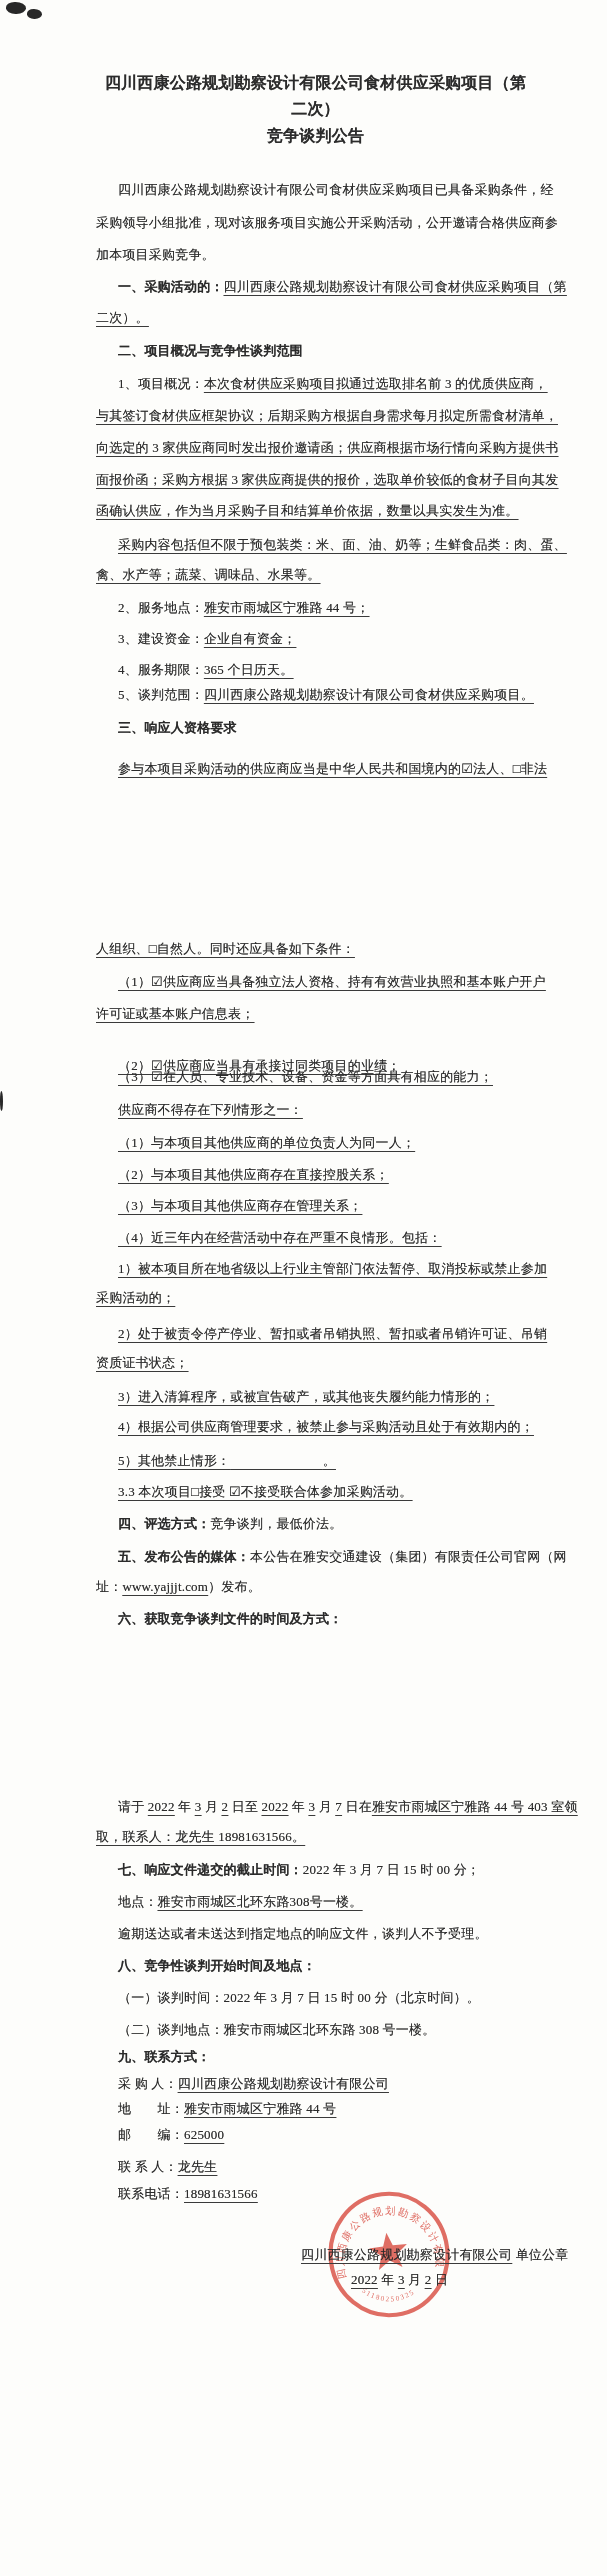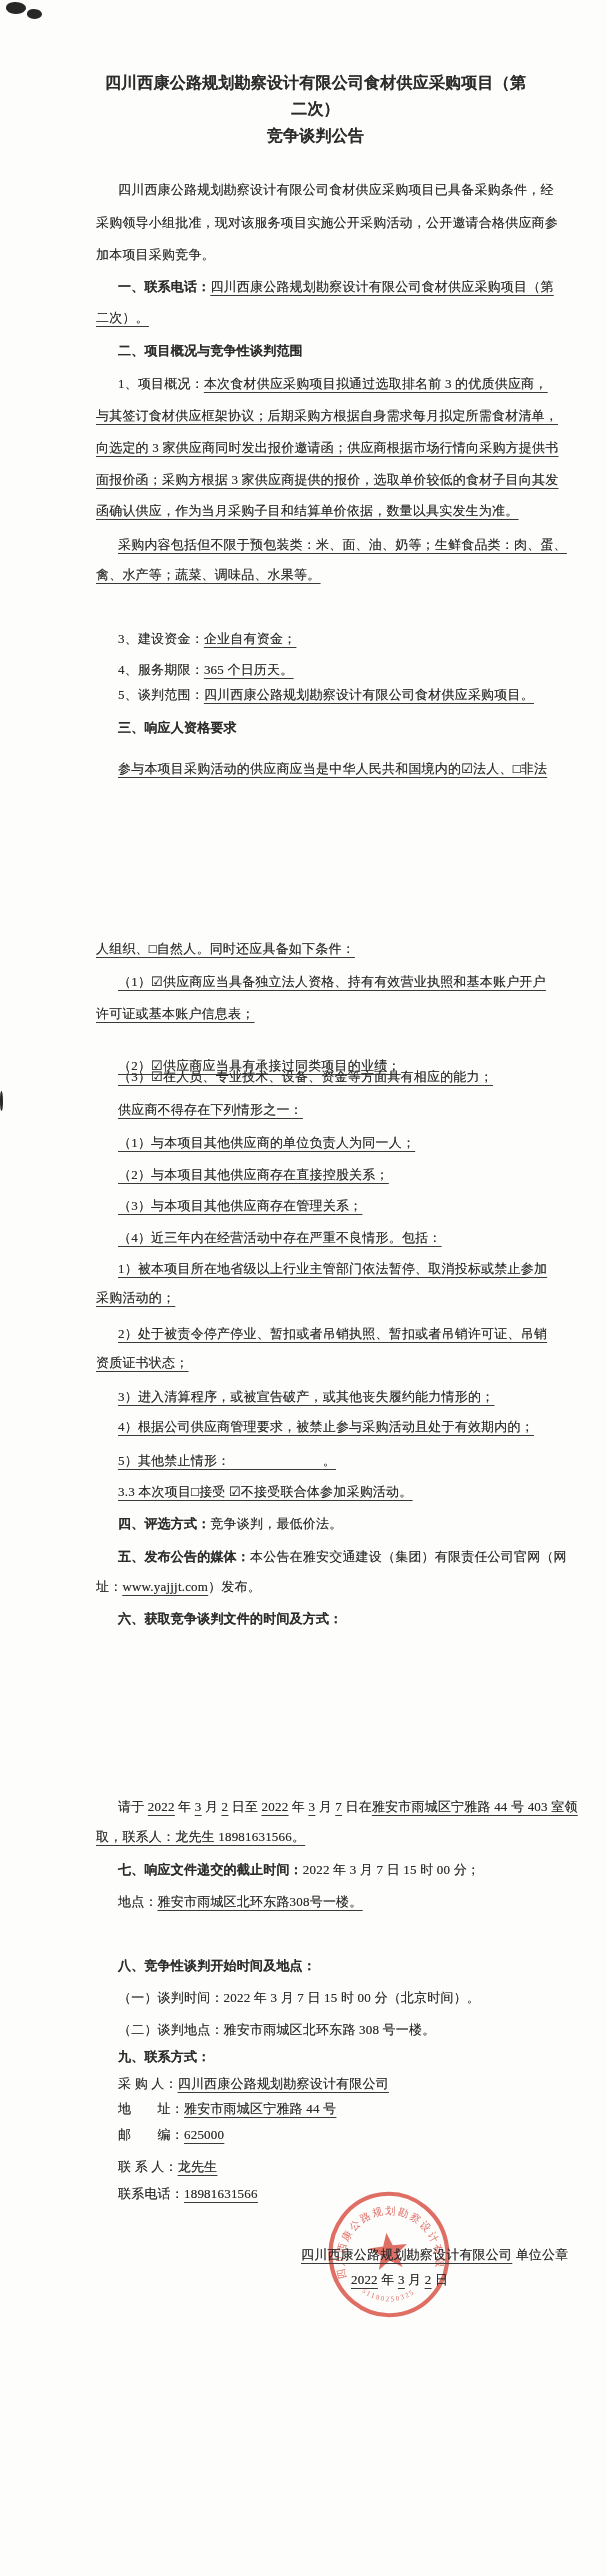--- a/index.html
+++ b/index.html
@@ -68,30 +68,31 @@
       <textPath href="#arcBottom" startOffset="8">51180250325</textPath>
     </text>
   </svg>
 
 <div class="line center bold" style="top: 73px; font-size: 16px;"><span>四川西康公路规划勘察设计有限公司食材供应采购项目（第</span></div>
     <div class="line center bold" style="top: 99px; font-size: 16px;"><span>二次）</span></div>
     <div class="line center bold" style="top: 126px; font-size: 16px;"><span>竞争谈判公告</span></div>
     <div class="line indent" style="top: 182px; text-align: right;"><span>四川西康公路规划勘察设计有限公司食材供应采购项目已具备采购条件，经</span></div>
     <div class="line" style="top: 215px;"><span>采购领导小组批准，现对该服务项目实施公开采购活动，公开邀请合格供应商参</span></div>
     <div class="line" style="top: 247px;"><span>加本项目采购竞争。</span></div>
-    <div class="line indent" style="top: 279px;"><span class="b">一、联系电话：</span><span class="u">四川西康公路规划勘察设计有限公司食材供应采购项目（第</span></div>
+    <div class="line indent" style="top: 279px;"><span class="b">一、采购活动的：</span><span class="u">四川西康公路规划勘察设计有限公司食材供应采购项目（第</span></div>
     <div class="line" style="top: 310px;"><span class="u">二次）。</span></div>
     <div class="line indent" style="top: 343px;"><span class="b">二、项目概况与竞争性谈判范围</span></div>
     <div class="line indent" style="top: 376px;"><span>1、项目概况：</span><span class="u">本次食材供应采购项目拟通过选取排名前 3 的优质供应商，</span></div>
     <div class="line" style="top: 408px;"><span class="u">与其签订食材供应框架协议；后期采购方根据自身需求每月拟定所需食材清单，</span></div>
     <div class="line" style="top: 440px;"><span class="u">向选定的 3 家供应商同时发出报价邀请函；供应商根据市场行情向采购方提供书</span></div>
     <div class="line" style="top: 472px;"><span class="u">面报价函；采购方根据 3 家供应商提供的报价，选取单价较低的食材子目向其发</span></div>
     <div class="line" style="top: 503px;"><span class="u">函确认供应，作为当月采购子目和结算单价依据，数量以具实发生为准。</span></div>
     <div class="line indent" style="top: 537px;"><span class="u">采购内容包括但不限于预包装类：米、面、油、奶等；生鲜食品类：肉、蛋、</span></div>
     <div class="line" style="top: 567px;"><span class="u">禽、水产等；蔬菜、调味品、水果等。</span></div>
+    <div class="line indent" style="top: 600px;"><span>2、服务地点：</span><span class="u">雅安市雨城区宁雅路 44 号；</span></div>
     <div class="line indent" style="top: 631px;"><span>3、建设资金：</span><span class="u">企业自有资金；</span></div>
     <div class="line indent" style="top: 662px;"><span>4、服务期限：</span><span class="u">365 个日历天。</span></div>
     <div class="line indent" style="top: 687px;"><span>5、谈判范围：</span><span class="u">四川西康公路规划勘察设计有限公司食材供应采购项目。</span></div>
     <div class="line indent" style="top: 720px;"><span class="b">三、响应人资格要求</span></div>
     <div class="line indent" style="top: 761px;"><span class="u">参与本项目采购活动的供应商应当是中华人民共和国境内的☑法人、□非法</span></div>
     <div class="line" style="top: 941px;"><span class="u">人组织、□自然人。同时还应具备如下条件：</span></div>
     <div class="line indent" style="top: 974px;"><span class="u">（1）☑供应商应当具备独立法人资格、持有有效营业执照和基本账户开户</span></div>
     <div class="line" style="top: 1006px;"><span class="u">许可证或基本账户信息表；</span></div>
     <div class="line indent" style="top: 1038px; margin-top: 20px;"><span class="u">（2）☑供应商应当具有承接过同类项目的业绩；</span></div>
     <div class="line indent" style="top: 1069px;"><span class="u">（3）☑在人员、专业技术、设备、资金等方面具有相应的能力；</span></div>
@@ -109,20 +110,21 @@
     <div class="line indent" style="top: 1453px;"><span class="u">5）其他禁止情形：</span><span class="u">　　　　　　　</span><span class="u">。</span></div>
     <div class="line indent" style="top: 1484px;"><span class="u">3.3 本次项目□接受 ☑不接受联合体参加采购活动。</span></div>
     <div class="line indent" style="top: 1516px;"><span class="b">四、评选方式：</span><span>竞争谈判，最低价法。</span></div>
     <div class="line indent" style="top: 1550px; font-family: Liberation Mono, monospace;"><span class="b">五、发布公告的媒体：</span><span>本公告在雅安交通建设（集团）有限责任公司官网（网</span></div>
     <div class="line" style="top: 1579px;"><span>址：</span><span class="u">www.yajjjt.com</span><span>）发布。</span></div>
     <div class="line indent" style="top: 1611px;"><span class="b">六、获取竞争谈判文件的时间及方式：</span></div>
     <div class="line indent" style="top: 1799px;"><span>请于 </span><span class="u">2022</span><span> 年 </span><span class="u">3</span><span> 月 </span><span class="u">2</span><span> 日至 </span><span class="u">2022</span><span> 年 </span><span class="u">3</span><span> 月 </span><span class="u">7</span><span> 日在</span><span class="u">雅安市雨城区宁雅路 44 号 403 室领</span></div>
     <div class="line" style="top: 1829px;"><span class="u">取，联系人：龙先生 18981631566。</span></div>
     <div class="line indent" style="top: 1862px;"><span class="b">七、响应文件递交的截止时间：</span><span>2022 年 3 月 7 日 15 时 00 分；</span></div>
     <div class="line indent" style="top: 1894px;"><span>地点：</span><span class="u">雅安市雨城区北环东路308号一楼。</span></div>
+    <div class="line indent" style="top: 1926px;"><span>逾期送达或者未送达到指定地点的响应文件，谈判人不予受理。</span></div>
     <div class="line indent" style="top: 1958px;"><span class="b">八、竞争性谈判开始时间及地点：</span></div>
     <div class="line indent" style="top: 1990px;"><span>（一）谈判时间：2022 年 3 月 7 日 15 时 00 分（北京时间）。</span></div>
     <div class="line indent" style="top: 2022px;"><span>（二）谈判地点：雅安市雨城区北环东路 308 号一楼。</span></div>
     <div class="line indent" style="top: 2049px;"><span class="b">九、联系方式：</span></div>
     <div class="line indent" style="top: 2076px;"><span>采 购 人：</span><span class="u">四川西康公路规划勘察设计有限公司</span></div>
     <div class="line indent" style="top: 2101px;"><span>地　　址：</span><span class="u">雅安市雨城区宁雅路 44 号</span></div>
     <div class="line indent" style="top: 2127px;"><span>邮　　编：</span><span class="u">625000</span></div>
     <div class="line indent" style="top: 2159px;"><span>联 系 人：</span><span class="u">龙先生</span></div>
     <div class="line indent" style="top: 2186px;"><span>联系电话：</span><span class="u">18981631566</span></div>
     <div class="line sig-line" style="top: 2247px; left: 301px; width: auto;"><span class="u">四川西康公路规划勘察设计有限公司</span><span> 单位公章</span></div>

